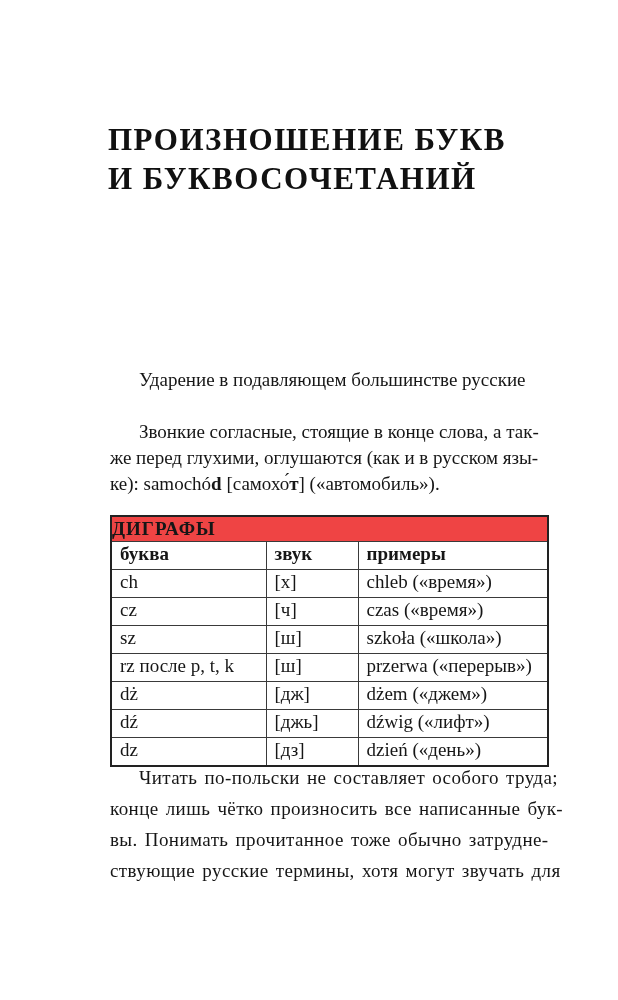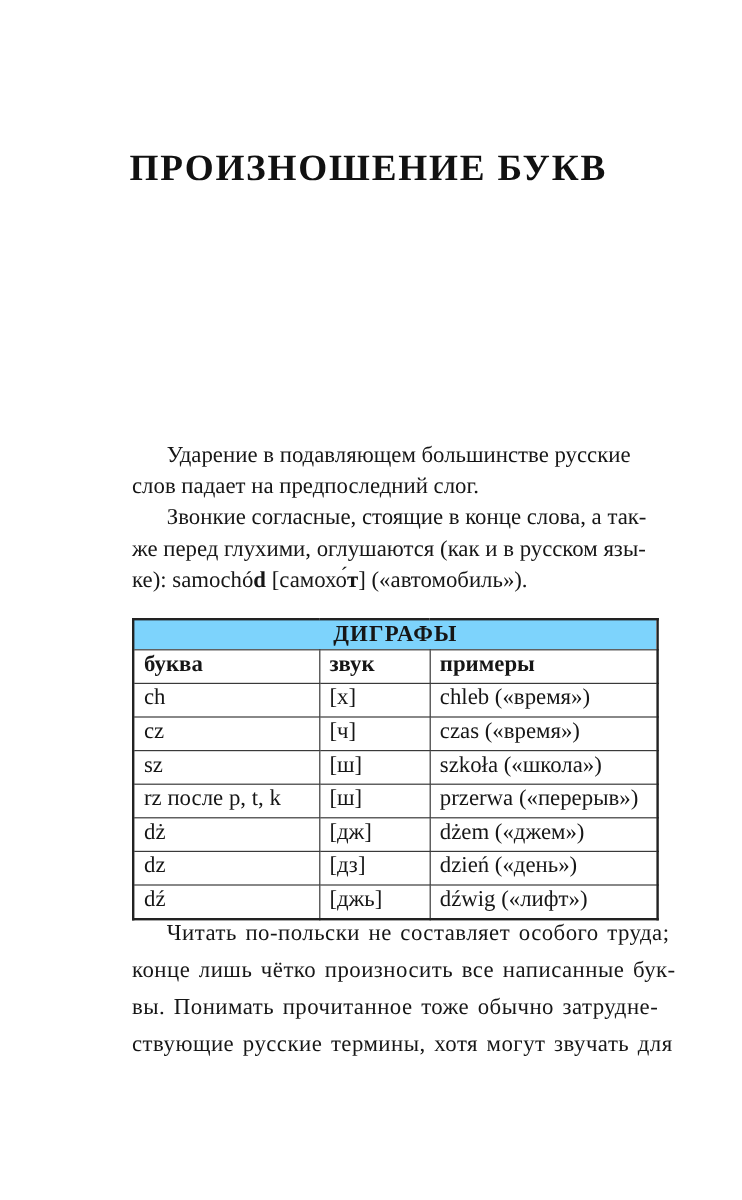--- a/index.html
+++ b/index.html
@@ -53,41 +53,40 @@
     border: 1px solid #3a3a3a;
     padding: 0 0 4px 8px;
     height: 23px;
     line-height: 22px;
     vertical-align: middle;
     overflow: hidden;
     white-space: nowrap;
   }
   table.digraphs { border: 2px solid #222222; }
   table.digraphs tr.title-row td {
-    background: #7dd3fc;
-    text-align: center;
+    background: #ef4444;
     font-weight: bold;
     letter-spacing: 1px;
     padding: 0;
     height: 24px;
   }
   table.digraphs tr.header-row td { font-weight: bold; }
 </style>
 </head>
 <body>
 
 <div class="page">
 
   <div class="page-title">
     <div>ПРОИЗНОШЕНИЕ БУКВ</div>
+    <div>И БУКВОСОЧЕТАНИЙ</div>
   </div>
 
   <div class="para p1">
     <div class="line indent">Ударение в подавляющем большинстве русские</div>
-    <div class="line">слов падает на предпоследний слог.</div>
   </div>
 
   <div class="para p2">
     <div class="line indent">Звонкие согласные, стоящие в конце слова, а так-</div>
     <div class="line">же перед глухими, оглушаются (как и в русском язы-</div>
     <div class="line"><span>ке): samochó</span><span class="bold">d</span><span> [самохо́</span><span class="bold">т</span><span>] («автомобиль»).</span></div>
   </div>
 
   <table class="digraphs">
     <colgroup>
@@ -123,28 +122,28 @@
       <td>rz после p, t, k</td>
       <td>[ш]</td>
       <td>przerwa («перерыв»)</td>
     </tr>
     <tr>
       <td>dż</td>
       <td>[дж]</td>
       <td>dżem («джем»)</td>
     </tr>
     <tr>
+      <td>dź</td>
+      <td>[джь]</td>
+      <td>dźwig («лифт»)</td>
+    </tr>
+    <tr>
       <td>dz</td>
       <td>[дз]</td>
       <td>dzień («день»)</td>
-    </tr>
-    <tr>
-      <td>dź</td>
-      <td>[джь]</td>
-      <td>dźwig («лифт»)</td>
     </tr>
   </tbody>
     </table>
 
   <div class="para p3">
     <div class="line indent">Читать по-польски не составляет особого труда;</div>
     <div class="line">конце лишь чётко произносить все написанные бук-</div>
     <div class="line">вы. Понимать прочитанное тоже обычно затрудне-</div>
     <div class="line">ствующие русские термины, хотя могут звучать для</div>
   </div>

